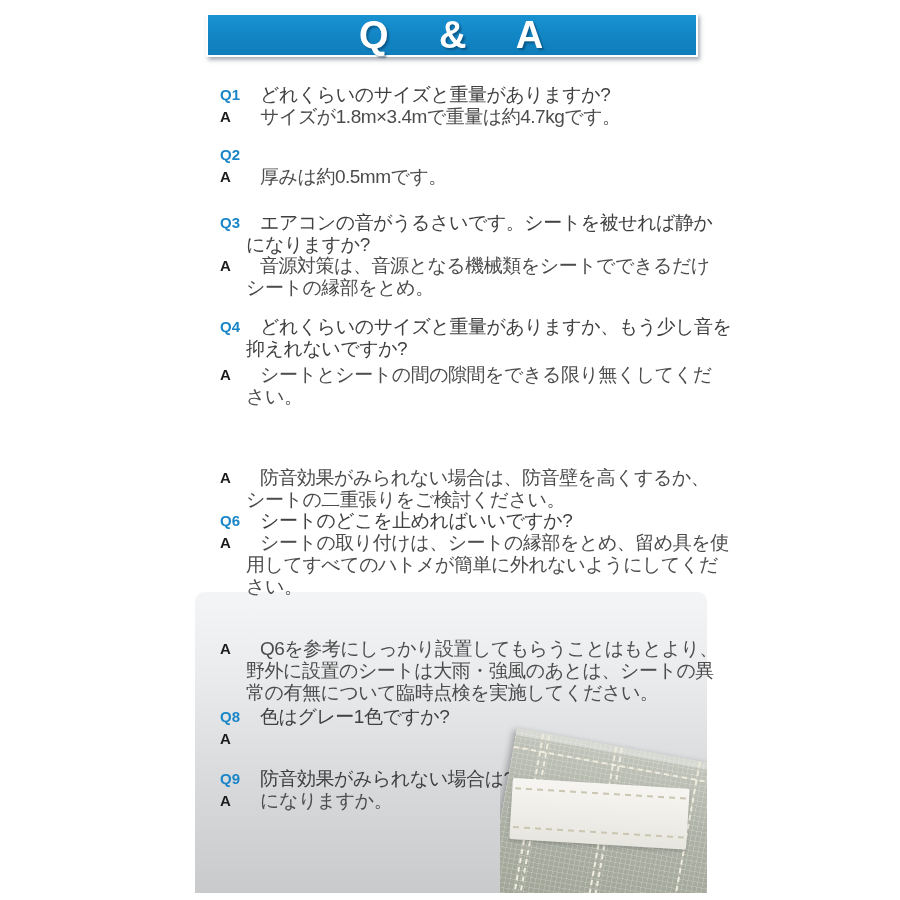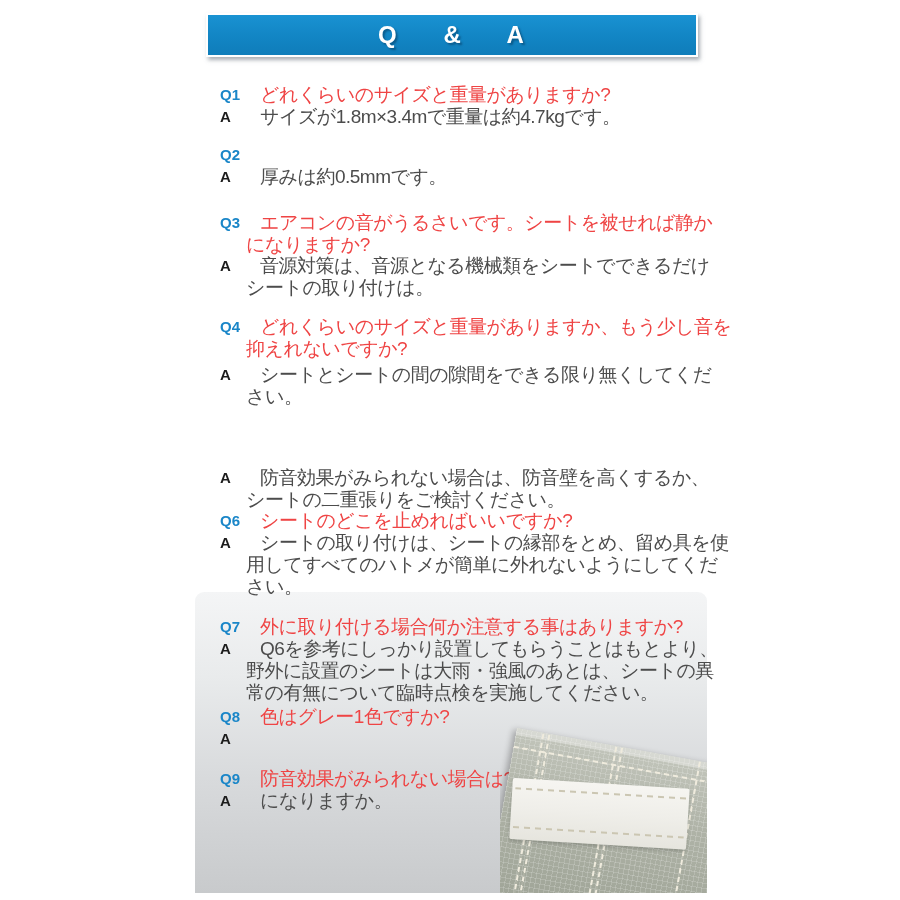--- a/index.html
+++ b/index.html
@@ -9,38 +9,38 @@
   }
   
   .header-bar{
     position:absolute;left:206px;top:13px;width:488px;height:40px;
     background:linear-gradient(to bottom,#1992d2 0%,#1285c4 55%,#0f7dba 100%);
     border:2px solid #ffffff;
     box-shadow:2px 3px 4px rgba(100,110,120,.55);
     display:flex;align-items:center;justify-content:center;
   }
   .header-title{
-    color:#ffffff;font-size:24px;font-weight:bold;
+    color:#ffffff;font-size:38px;font-weight:bold;
     letter-spacing:2px;word-spacing:36px;
     text-shadow:2px 2px 2px rgba(0,40,70,.45);
   }
   
   .panel{
     position:absolute;left:195px;top:592px;width:512px;height:301px;
     border-radius:9px 9px 0 0;
     background:linear-gradient(to bottom,#f4f5f6 0%,#e9ebec 28%,#d8dadc 62%,#c8cacc 100%);
   }
   
   .row{position:absolute;left:220px;width:487px;display:flex;}
   .lbl{flex:0 0 26px;width:26px;font-size:15px;line-height:22px;font-weight:bold;}
   .q-lbl{color:#1a86c8;}
   .a-lbl{color:#1c1c1c;}
   .txt{display:block;white-space:pre;font-size:19px;line-height:22px;
        letter-spacing:-0.5px;text-indent:14px;}
-  .q-txt{color:#ef4444;}
+  .q-txt{color:#404040;}
   .a-txt{color:#4c4c4c;}
   
   .photo{position:absolute;left:500px;top:718px;width:207px;height:175px;overflow:hidden;}
   .sheet{
     position:absolute;left:17px;top:10px;width:300px;height:240px;
     transform:rotate(10.3deg);transform-origin:0 0;
     background-image:
       repeating-linear-gradient(90deg,rgba(255,255,255,.16) 0 1px,rgba(0,0,0,0) 1px 5px),
       repeating-linear-gradient(0deg,rgba(255,255,255,.16) 0 1px,rgba(0,0,0,0) 1px 5px),
       linear-gradient(to bottom,#c2c5bb 0%,#aeb2a6 30%,#a3a89b 60%,#999e92 100%);
@@ -89,21 +89,21 @@
   </div>
 
   <div class="row" style="top:212px">
     <span class="lbl q-lbl">Q3</span>
     <span class="txt q-txt">エアコンの音がうるさいです。シートを被せれば静か
 になりますか?</span>
   </div>
   <div class="row" style="top:255px">
     <span class="lbl a-lbl">A</span>
     <span class="txt a-txt">音源対策は、音源となる機械類をシートでできるだけ
-シートの取り付けは。</span>
+シートの縁部をとめ。</span>
   </div>
 
   <div class="row" style="top:316px">
     <span class="lbl q-lbl">Q4</span>
     <span class="txt q-txt">どれくらいのサイズと重量がありますか、もう少し音を
 抑えれないですか?</span>
   </div>
   <div class="row" style="top:364px">
     <span class="lbl a-lbl">A</span>
     <span class="txt a-txt">シートとシートの間の隙間をできる限り無くしてくだ
@@ -120,24 +120,20 @@
     <span class="lbl q-lbl">Q6</span>
     <span class="txt q-txt">シートのどこを止めればいいですか?</span>
   </div>
   <div class="row" style="top:532px">
     <span class="lbl a-lbl">A</span>
     <span class="txt a-txt">シートの取り付けは、シートの縁部をとめ、留め具を使
 用してすべてのハトメが簡単に外れないようにしてくだ
 さい。</span>
   </div>
 
-  <div class="row" style="top:616px">
-    <span class="lbl q-lbl">Q7</span>
-    <span class="txt q-txt">外に取り付ける場合何か注意する事はありますか?</span>
-  </div>
   <div class="row" style="top:638px">
     <span class="lbl a-lbl">A</span>
     <span class="txt a-txt">Q6を参考にしっかり設置してもらうことはもとより、
 野外に設置のシートは大雨・強風のあとは、シートの異
 常の有無について臨時点検を実施してください。</span>
   </div>
 
   <div class="row" style="top:706px">
     <span class="lbl q-lbl">Q8</span>
     <span class="txt q-txt">色はグレー1色ですか?</span>

